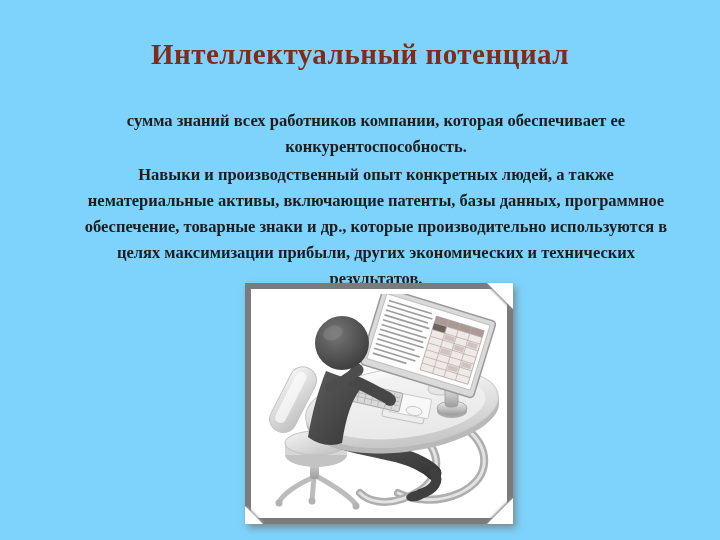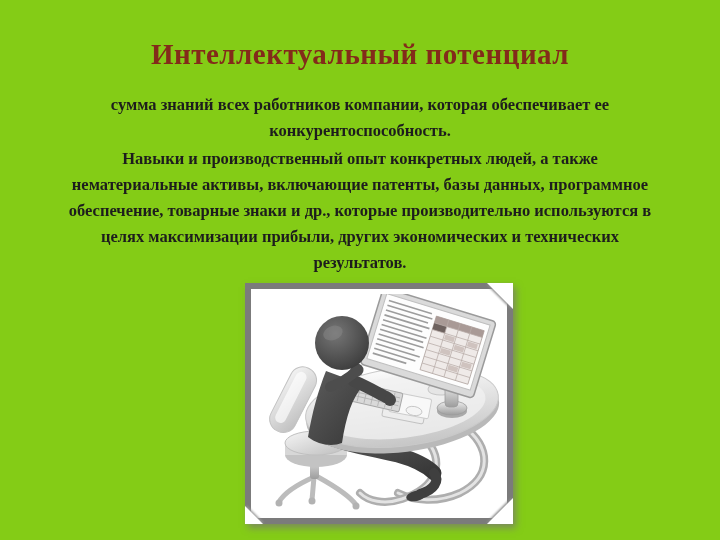--- a/index.html
+++ b/index.html
@@ -5,21 +5,21 @@
   html, body { margin: 0; padding: 0; }
   body {
     width: 720px; height: 540px;
     background: #ecebe8;
     font-family: "Liberation Serif", "DejaVu Serif", serif;
     overflow: hidden;
   }
   .slide {
     position: relative;
     width: 720px; height: 540px;
-    background: #84cc16;
+    background: #7dd3fc;
   }
   .slide-title {
     position: absolute;
     top: 38px; left: 0;
     width: 720px;
     text-align: center;
     font-size: 29px;
     font-weight: bold;
     color: #832b1a;
     letter-spacing: 0.5px;
@@ -27,21 +27,21 @@
   }
   .para {
     position: absolute;
     left: 50%;
     transform: translateX(-50%);
     text-align: center;
     font-weight: bold;
     color: #1d1d1d;
     font-size: 16.5px;
     line-height: 26px;
-    margin: 0;
+    margin: 16px;
   }
   .para-1 { top: 92px;  width: 566px; }
   .para-2 { top: 146px; width: 600px; }
   .picture-frame {
     position: absolute;
     left: 245px; top: 283px;
     width: 268px; height: 241px;
     box-sizing: border-box;
     background: #7b7b7b;
     padding: 6px;

